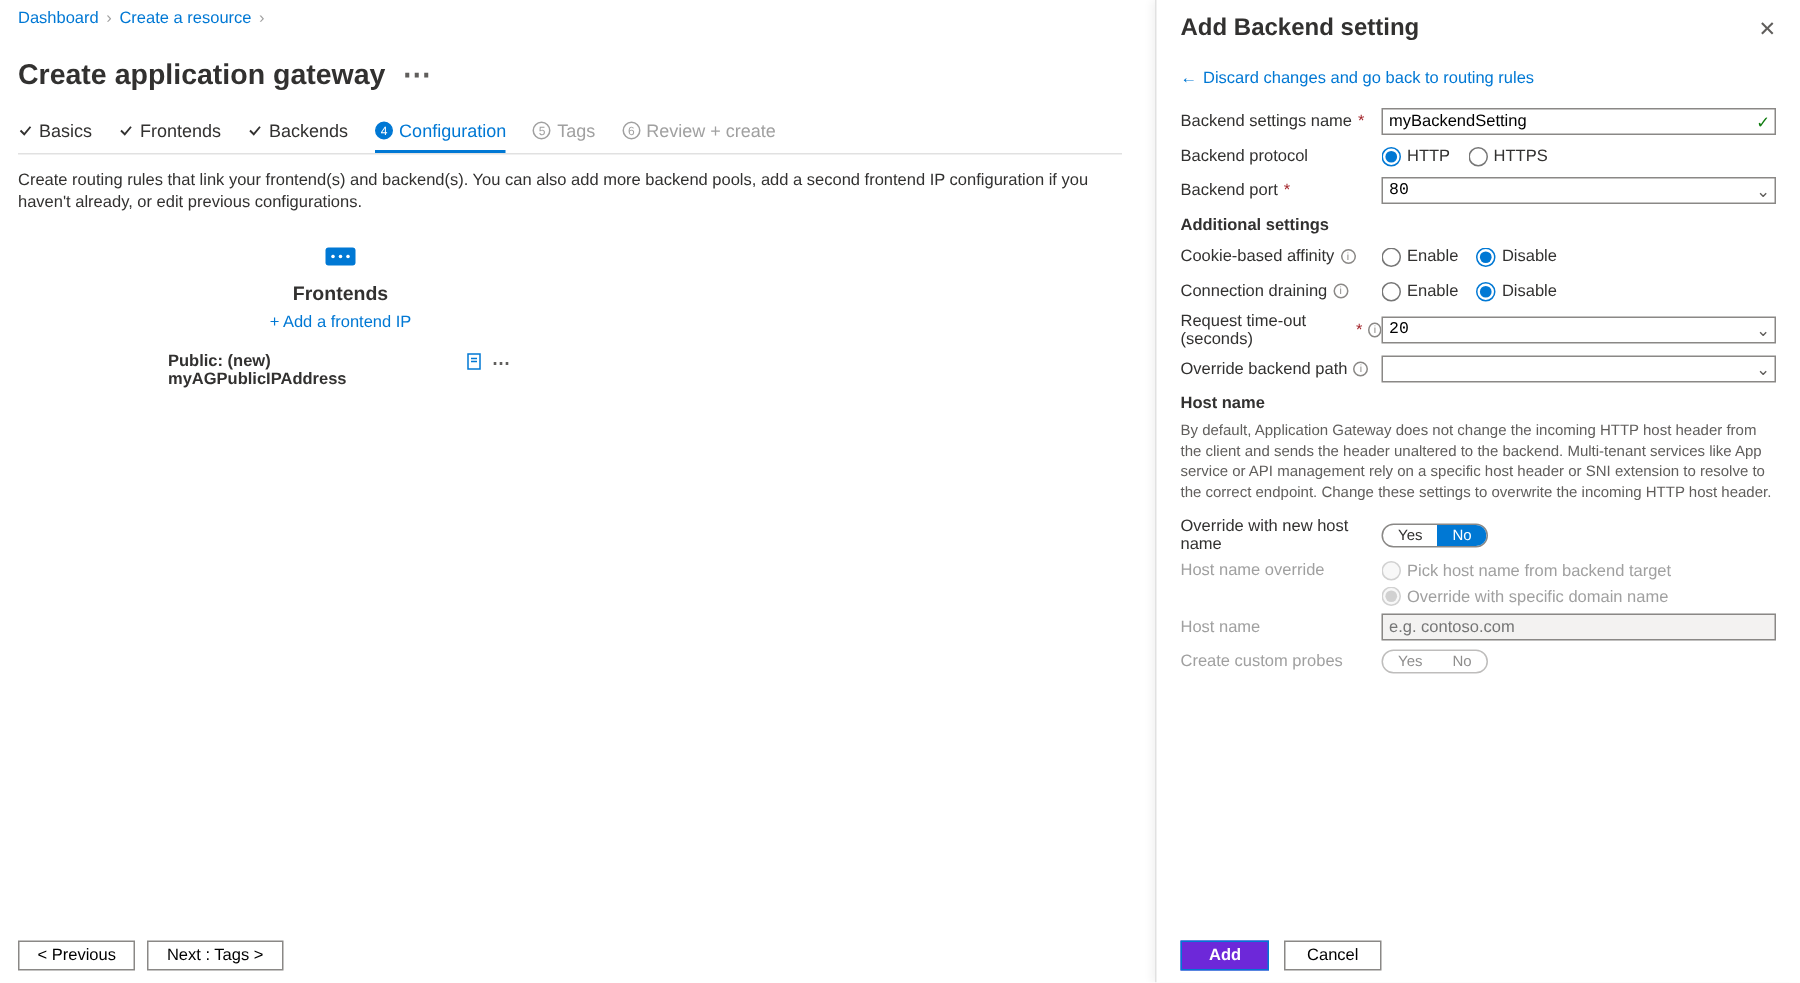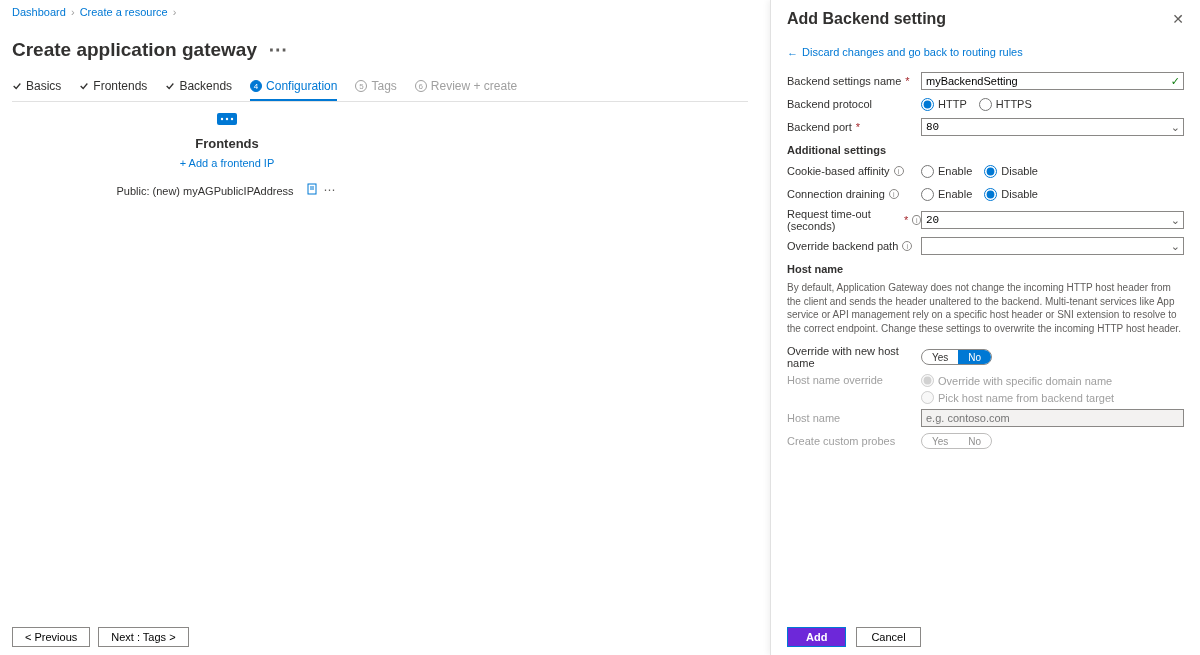--- a/index.html
+++ b/index.html
@@ -23,21 +23,21 @@
 .tab-circle.filled { background: #0078d4; border-color: #0078d4; color: #fff; }
 
 .desc { font-size: 11px; color: #323130; margin: 10px 0 16px 0; line-height: 1.4; }
 
 
 .diagram { display: flex; gap: 80px; margin-top: 6px; padding-left: 100px; }
 .col { width: 230px; display: flex; flex-direction: column; align-items: center; }
 .col-icon { width: 40px; height: 24px; display: flex; align-items: center; justify-content: center; margin-bottom: 4px; }
 .col h3 { font-size: 13px; font-weight: 600; margin-bottom: 6px; }
 .add-link { color: #0078d4; font-size: 11px; cursor: pointer; margin-bottom: 14px; }
-.fe-item { font-size: 11px; color: #323130; display: flex; align-items: flex-end; gap: 6px; }
+.fe-item { font-size: 11px; color: #323130; display: flex; align-items: flex-start; gap: 6px; font-weight: bold; }
 .fe-actions { display: flex; gap: 4px; margin-left: 6px; }
 .fe-act { width: 14px; height: 14px; cursor: pointer; color: #0078d4; }
 
 .rule-card { width: 76px; height: 58px; border: 1px solid #cfcfcf; border-radius: 2px; display: flex; flex-direction: column; align-items: center; justify-content: center; cursor: pointer; }
 .plus { font-size: 26px; color: #0078d4; font-weight: 300; line-height: 1; }
 .rule-card-label { font-size: 10px; color: #0078d4; text-align: center; line-height: 1.2; margin-top: 2px; }
 
 
 .footer { position: absolute; left: 12px; bottom: 8px; display: flex; gap: 8px; }
 .btn { font-size: 11px; padding: 3px 12px; border: 1px solid #8a8886; background: #fff; cursor: pointer; }
@@ -121,20 +121,21 @@
     <div class="tab disabled">
       <span class="tab-circle">5</span>
       <span>Tags</span>
     </div>
     <div class="tab disabled">
       <span class="tab-circle">6</span>
       <span>Review + create</span>
     </div>
   </div>
 
+  <div class="desc">Create routing rules that link your frontend(s) and backend(s). You can also add more backend pools, add a second frontend IP configuration if you haven't already, or edit previous configurations.</div>
 
   <div class="diagram">
     <div class="col">
       <div class="col-icon">
         <svg width="32" height="22" viewBox="0 0 32 22">
             <rect x="6" y="4" width="20" height="12" rx="2" fill="#0078d4"></rect>
             <circle cx="11" cy="10" r="1.2" fill="#fff"></circle>
             <circle cx="16" cy="10" r="1.2" fill="#fff"></circle>
             <circle cx="21" cy="10" r="1.2" fill="#fff"></circle>
           </svg>
@@ -280,26 +281,26 @@
         <div class="toggle-seg">Yes</div>
         <div class="toggle-seg on">No</div>
       </div>
     </div>
   </div>
 
   <div class="form-row" style="align-items:flex-start">
     <div class="form-label disabled-txt">Host name override</div>
     <div class="form-ctrl radio-col">
       <label class="radio-opt disabled-txt">
+          <input type="radio" disabled="" style="">
+          <span>Pick host name from backend target</span>
+        </label>
+      <label class="radio-opt disabled-txt">
           <input type="radio" disabled="" checked="" style="">
           <span>Override with specific domain name</span>
-        </label>
-      <label class="radio-opt disabled-txt">
-          <input type="radio" disabled="" style="">
-          <span>Pick host name from backend target</span>
         </label>
     </div>
   </div>
 
   <div class="form-row">
     <div class="form-label disabled-txt">Host name</div>
     <div class="form-ctrl"><input class="txt-input" disabled="" placeholder="e.g. contoso.com" style=""></div>
   </div>
 
   <div class="form-row">

